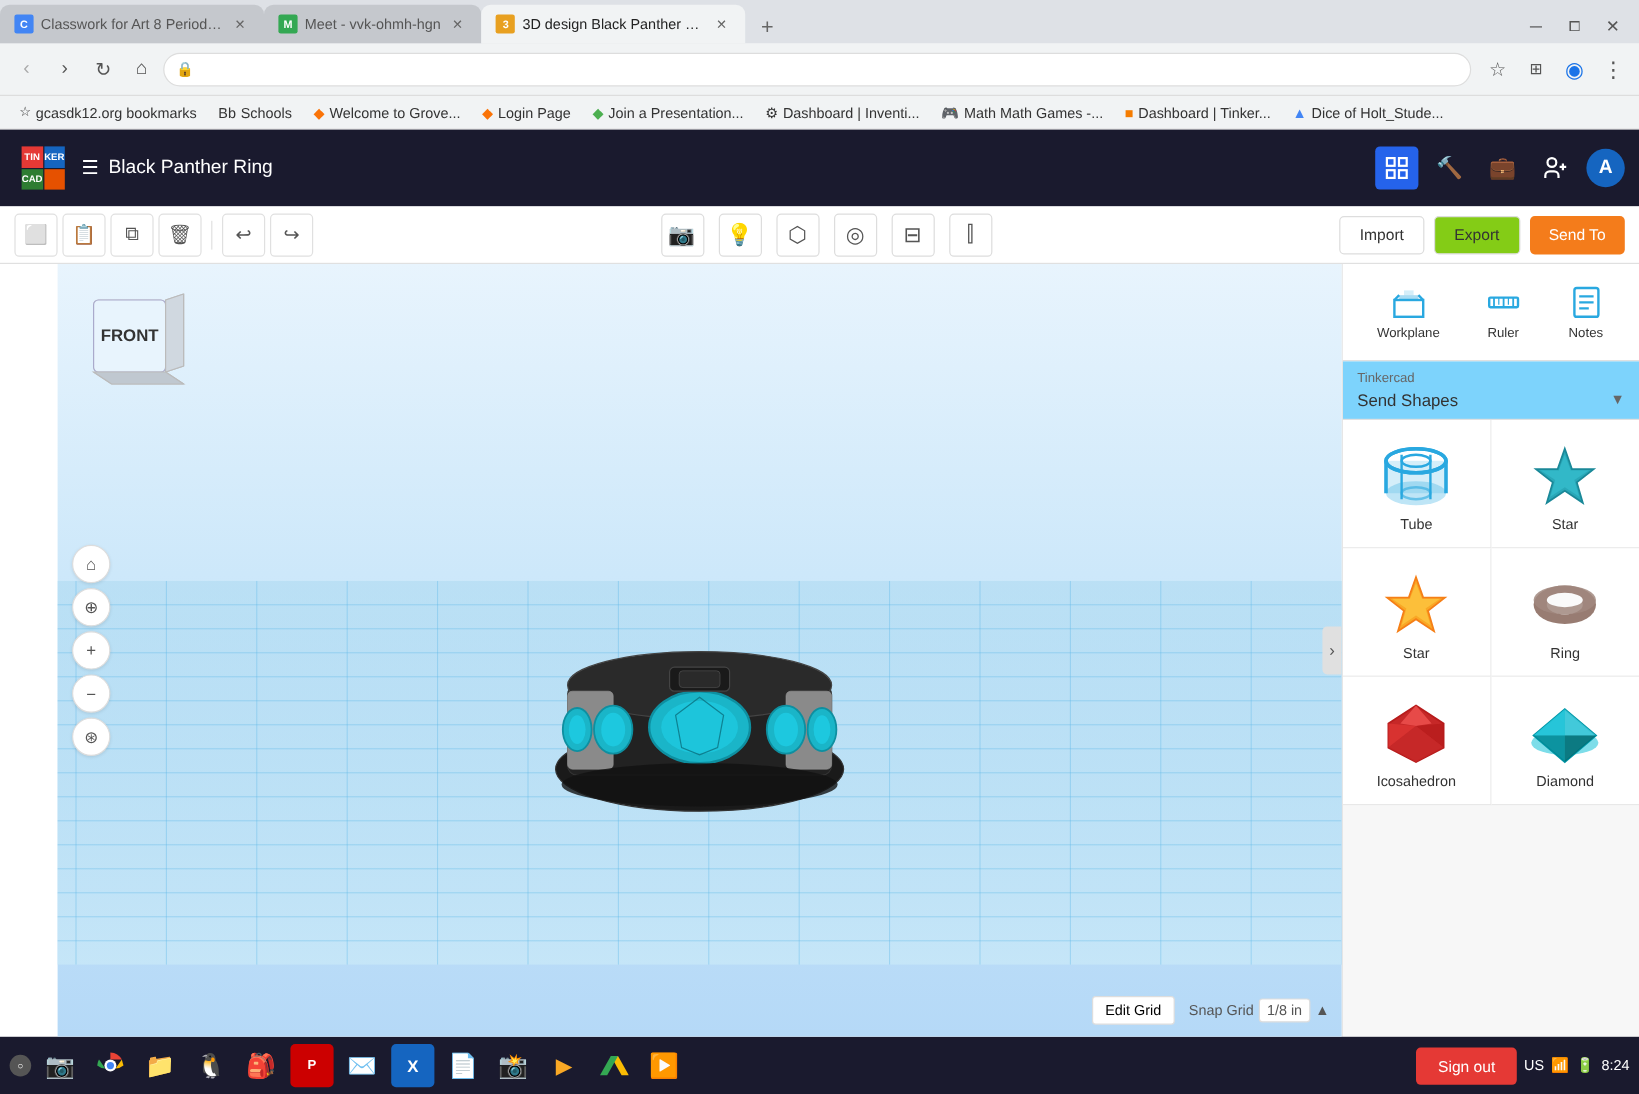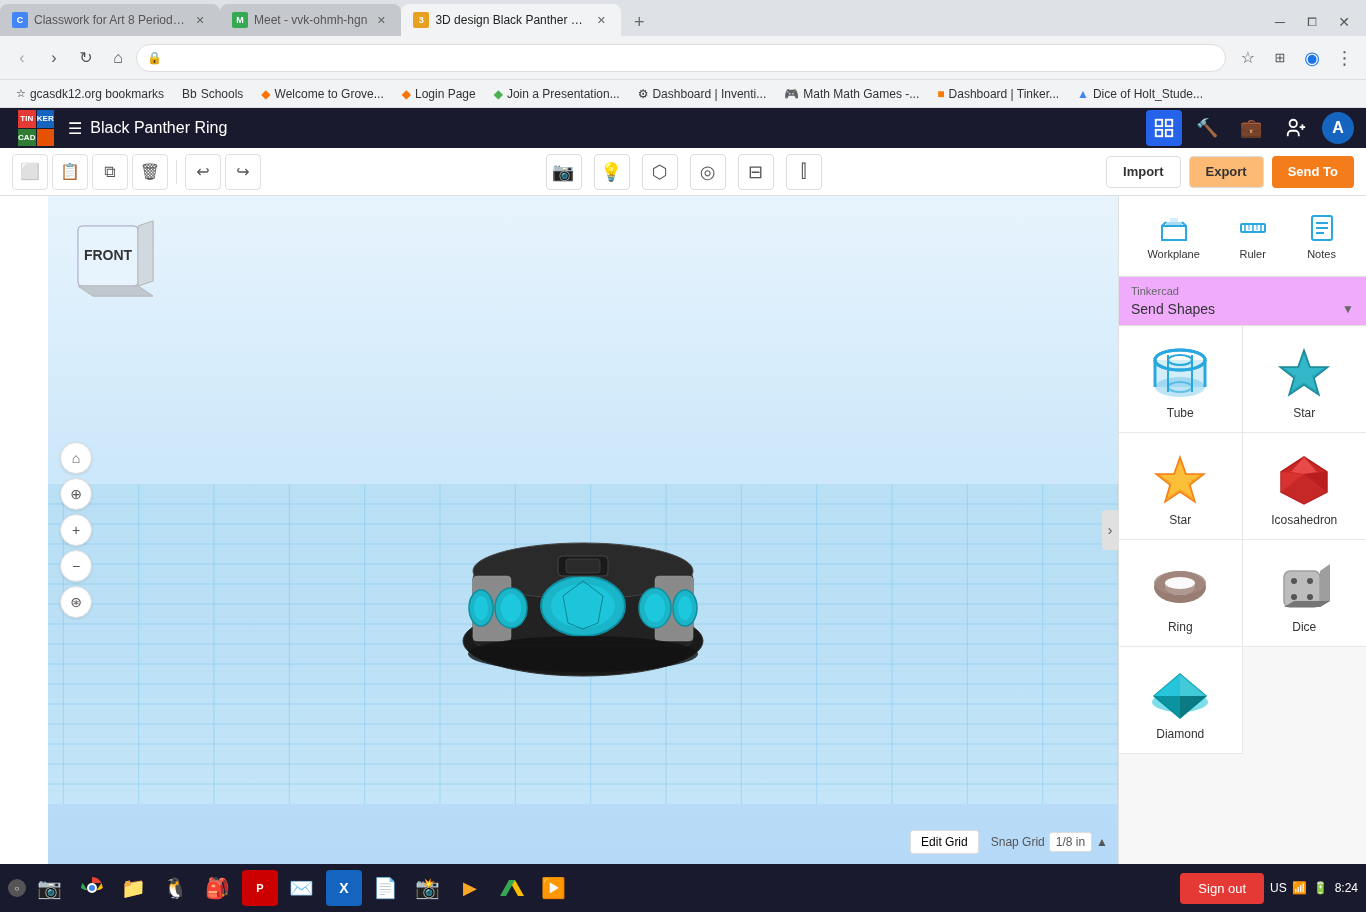--- a/index.html
+++ b/index.html
@@ -29,40 +29,40 @@
     .nav-icon-btn { width: 28px; height: 28px; border-radius: 50%; display: flex; align-items: center; justify-content: center; cursor: pointer; color: #555; font-size: 16px; }
 
     
     .bookmarks-bar { height: 28px; background: #f1f3f4; display: flex; align-items: center; padding: 0 8px; gap: 2px; border-bottom: 1px solid #e0e0e0; overflow: hidden; }
     .bookmark-item { display: flex; align-items: center; padding: 2px 8px; border-radius: 12px; cursor: pointer; font-size: 12px; color: #333; white-space: nowrap; }
 
     
     .app-area { flex: 1; display: flex; flex-direction: column; background: white; }
 
     
-    .tc-header { height: 40px; background: #1a1a2e; display: flex; align-items: center; padding: 0 12px; gap: 8px; }
+    .tc-header { height: 64px; background: #1a1a2e; display: flex; align-items: center; padding: 0 12px; gap: 8px; }
     .tc-logo { width: 48px; height: 36px; display: flex; align-items: center; justify-content: center; }
     .tc-logo-box { display: grid; grid-template-columns: 1fr 1fr; grid-template-rows: 1fr 1fr; width: 36px; height: 36px; gap: 1px; }
     .tc-logo-cell { display: flex; align-items: center; justify-content: center; font-size: 8px; font-weight: bold; color: white; }
     .tc-title-section { display: flex; align-items: center; gap: 8px; }
     .tc-list-icon { color: white; font-size: 16px; cursor: pointer; }
     .tc-project-name { color: white; font-size: 16px; font-weight: 500; }
     .tc-header-right { margin-left: auto; display: flex; align-items: center; gap: 8px; }
     .tc-header-btn { width: 36px; height: 36px; border-radius: 4px; display: flex; align-items: center; justify-content: center; cursor: pointer; }
     .tc-header-btn-active { background: #2563eb; }
     .tc-header-btn svg { width: 22px; height: 22px; }
 
     
     .tc-toolbar { height: 48px; background: white; border-bottom: 1px solid #e0e0e0; display: flex; align-items: center; padding: 0 12px; gap: 4px; }
     .toolbar-btn { width: 36px; height: 36px; border: 1px solid #e0e0e0; border-radius: 4px; display: flex; align-items: center; justify-content: center; cursor: pointer; background: white; font-size: 16px; color: #555; }
     .toolbar-sep { width: 1px; height: 24px; background: #e0e0e0; margin: 0 4px; }
     .toolbar-right { margin-left: auto; display: flex; align-items: center; gap: 8px; }
-    .toolbar-action-btn { height: 32px; padding: 0 16px; border-radius: 4px; border: none; cursor: pointer; font-size: 13px; font-weight: 700; }
+    .toolbar-action-btn { height: 32px; padding: 0 16px; border-radius: 4px; border: none; cursor: pointer; font-size: 13px; font-weight: 400; }
     .btn-import { background: white; border: 1px solid #ddd; color: #333; }
-    .btn-export { background: #fdba74; border: 1px solid #ddd; color: #333; }
+    .btn-export { background: #84cc16; border: 1px solid #ddd; color: #333; }
     .btn-sendto { background: #f47c1b; color: white; }
     .toolbar-center { flex: 1; display: flex; align-items: center; justify-content: center; gap: 12px; }
     .toolbar-center-btn { width: 36px; height: 36px; border: 1px solid #ddd; border-radius: 4px; display: flex; align-items: center; justify-content: center; cursor: pointer; background: white; color: #555; font-size: 18px; }
 
     
     .tc-main { flex: 1; display: flex; overflow: hidden; padding-left: 48px; }
 
     
     .tc-viewport { flex: 1; position: relative; background: linear-gradient(180deg, #e8f4fd 0%, #cde8fa 40%, #b5d9f7 100%); overflow: hidden; }
     .viewport-left-tools { position: absolute; left: 12px; top: 50%; transform: translateY(-50%); display: flex; flex-direction: column; gap: 4px; }
@@ -87,21 +87,21 @@
 
     
     .tc-right-panel { width: 248px; background: #f7f7f7; border-left: 1px solid #e0e0e0; display: flex; flex-direction: column; }
     .right-panel-tools { display: flex; align-items: center; justify-content: space-around; padding: 10px; border-bottom: 1px solid #e0e0e0; background: white; }
     .panel-tool { display: flex; flex-direction: column; align-items: center; gap: 4px; cursor: pointer; padding: 6px 12px; border-radius: 4px; }
     .panel-tool-icon { width: 32px; height: 32px; display: flex; align-items: center; justify-content: center; }
     .panel-tool-label { font-size: 11px; color: #333; }
 
     
     .shape-library { flex: 1; overflow-y: auto; }
-    .shape-library-header { padding: 8px 12px; border-bottom: 1px solid #e0e0e0; background: #f0abfc; }
+    .shape-library-header { padding: 8px 12px; border-bottom: 1px solid #e0e0e0; background: #7dd3fc; }
     .shape-library-title-row { display: flex; align-items: center; justify-content: space-between; }
     .tinkercad-label { font-size: 11px; color: #666; }
     .shape-category { font-size: 14px; font-weight: 500; color: #333; }
     .dropdown-arrow { font-size: 12px; color: #666; }
     .shapes-grid { display: grid; grid-template-columns: 1fr 1fr; gap: 0; padding: 0; }
     .shape-item { display: flex; flex-direction: column; align-items: center; padding: 16px 8px 12px; border-bottom: 1px solid #e8e8e8; border-right: 1px solid #e8e8e8; cursor: pointer; background: white; }
     .shape-item:nth-child(2n) { border-right: none; }
     .shape-img { width: 70px; height: 60px; display: flex; align-items: center; justify-content: center; }
     .shape-name { font-size: 12px; color: #333; margin-top: 4px; }
 
@@ -477,57 +477,42 @@
                   <polygon points="32,5 38,22 56,22 42,33 47,50 32,40 17,50 22,33 8,22 26,22" fill="#f9a825" stroke="#f57f17" stroke-width="1.5"></polygon>
                   <polygon points="32,10 37,23 52,23 40,31 44,45 32,37 20,45 24,31 12,23 27,23" fill="#ffd54f" opacity="0.5"></polygon>
                 </svg>
               </div>
               <span class="shape-name">Star</span>
             </div>
 
             <div class="shape-item">
               <div class="shape-img">
                 <svg width="65" height="55" viewBox="0 0 65 55">
+                  <ellipse cx="32" cy="28" rx="26" ry="16" fill="#8d6e63" opacity="0.9"></ellipse>
+                  <ellipse cx="32" cy="28" rx="15" ry="8" fill="#f5f5f5"></ellipse>
+                  <ellipse cx="32" cy="24" rx="26" ry="12" fill="#a1887f" opacity="0.85"></ellipse>
+                  <ellipse cx="32" cy="24" rx="15" ry="6" fill="#fafafa"></ellipse>
+                </svg>
+              </div>
+              <span class="shape-name">Ring</span>
+            </div>
+
+            <div class="shape-item">
+              <div class="shape-img">
+                <svg width="65" height="55" viewBox="0 0 65 55">
                   <polygon points="32,5 55,20 55,40 32,52 9,40 9,20" fill="#c62828" stroke="#b71c1c" stroke-width="1.5"></polygon>
                   <polygon points="32,5 45,20 32,22 19,20" fill="#ef5350" opacity="0.8"></polygon>
                   <polygon points="9,20 32,22 9,40" fill="#e53935" opacity="0.6"></polygon>
                   <polygon points="55,20 32,22 55,40" fill="#b71c1c" opacity="0.8"></polygon>
                   <polygon points="32,22 9,40 32,52 55,40" fill="#c62828" opacity="0.7"></polygon>
                 </svg>
               </div>
               <span class="shape-name">Icosahedron</span>
             </div>
 
-            <div class="shape-item">
-              <div class="shape-img">
-                <svg width="65" height="55" viewBox="0 0 65 55">
-                  <ellipse cx="32" cy="28" rx="26" ry="16" fill="#8d6e63" opacity="0.9"></ellipse>
-                  <ellipse cx="32" cy="28" rx="15" ry="8" fill="#f5f5f5"></ellipse>
-                  <ellipse cx="32" cy="24" rx="26" ry="12" fill="#a1887f" opacity="0.85"></ellipse>
-                  <ellipse cx="32" cy="24" rx="15" ry="6" fill="#fafafa"></ellipse>
-                </svg>
-              </div>
-              <span class="shape-name">Ring</span>
-            </div>
-
-            <div class="shape-item">
-              <div class="shape-img">
-                <svg width="65" height="55" viewBox="0 0 65 55">
-                  <rect x="12" y="12" width="36" height="36" rx="6" fill="#bdbdbd" stroke="#9e9e9e" stroke-width="1.5"></rect>
-                  <polygon points="48,12 58,5 58,42 48,48" fill="#9e9e9e"></polygon>
-                  <polygon points="12,48 48,48 58,42 22,42" fill="#757575"></polygon>
-
-                  <circle cx="22" cy="22" r="3" fill="#555"></circle>
-                  <circle cx="38" cy="22" r="3" fill="#555"></circle>
-                  <circle cx="22" cy="38" r="3" fill="#555"></circle>
-                  <circle cx="38" cy="38" r="3" fill="#555"></circle>
-                </svg>
-              </div>
-              <span class="shape-name">Dice</span>
-            </div>
 
             <div class="shape-item">
               <div class="shape-img">
                 <svg width="65" height="55" viewBox="0 0 65 55">
                   <ellipse cx="32" cy="36" rx="28" ry="10" fill="#26c6da" opacity="0.6"></ellipse>
                   <polygon points="32,8 58,30 32,52 6,30" fill="#29b8c8" stroke="#0097a7" stroke-width="1.5"></polygon>
                   <polygon points="32,8 58,30 32,30" fill="#4dd0e1" opacity="0.7"></polygon>
                   <polygon points="32,8 6,30 32,30" fill="#26c6da" opacity="0.9"></polygon>
                   <polygon points="6,30 32,30 32,52" fill="#00838f" opacity="0.7"></polygon>
                   <polygon points="58,30 32,30 32,52" fill="#006064" opacity="0.7"></polygon>

